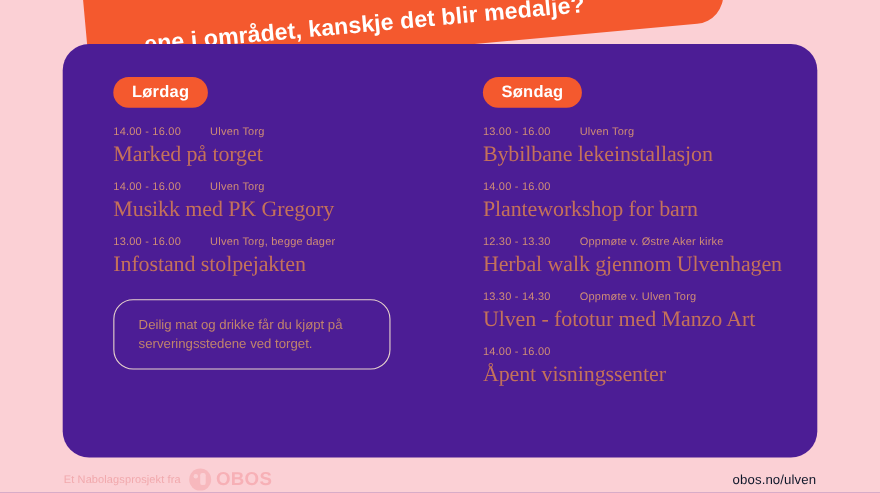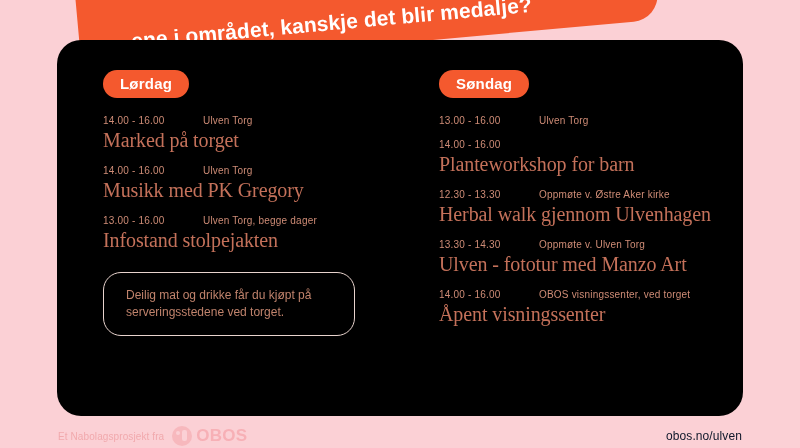--- a/index.html
+++ b/index.html
@@ -50,21 +50,21 @@
     line-height: 1.2;
   }
 
   
   #card {
     position: absolute;
     left: 57px;
     top: 40px;
     width: 686px;
     height: 376px;
-    background: #000000;
+    background: #4c1d95;
     border-radius: 24px;
     box-sizing: border-box;
     padding: 30px 40px 0 46px;
   }
   #columns {
     display: flex;
     gap: 40px;
   }
   .column {
     width: 296px;
@@ -98,21 +98,20 @@
   .event-time {
     font-size: 10px;
     color: #cf8c76;
     letter-spacing: 0.2px;
     min-width: 74px;
   }
   .event-place {
     font-size: 10px;
     color: #cf8c76;
     letter-spacing: 0.2px;
-    margin-left: 12px;
   }
   .event-title {
     margin-top: 3px;
     font-size: 20px;
     color: #c4715a;
     letter-spacing: -0.1px;
     line-height: 1.15;
     white-space: nowrap;
     font-family: Liberation Serif, serif;
   }
@@ -249,20 +248,21 @@
 
     <div class="column">
       <div class="day-badge">Søndag</div>
       <div class="events">
 
         <div class="event">
           <div class="event-meta">
             <span class="event-time">13.00 - 16.00</span>
             <span class="event-place">Ulven Torg</span>
           </div>
+          <div class="event-title">Bybilbane lekeinstallasjon</div>
         </div>
 
         <div class="event">
           <div class="event-meta">
             <span class="event-time">14.00 - 16.00</span>
           </div>
           <div class="event-title">Planteworkshop for barn</div>
         </div>
 
         <div class="event">
@@ -277,21 +277,20 @@
           <div class="event-meta">
             <span class="event-time">13.30 - 14.30</span>
             <span class="event-place">Oppmøte v. Ulven Torg</span>
           </div>
           <div class="event-title">Ulven - fototur med Manzo Art</div>
         </div>
 
         <div class="event">
           <div class="event-meta">
             <span class="event-time">14.00 - 16.00</span>
-            <span class="event-place">OBOS visningssenter, ved torget</span>
           </div>
           <div class="event-title">Åpent visningssenter</div>
         </div>
 
       </div>
     </div>
 
   </div>
 </div>
 

